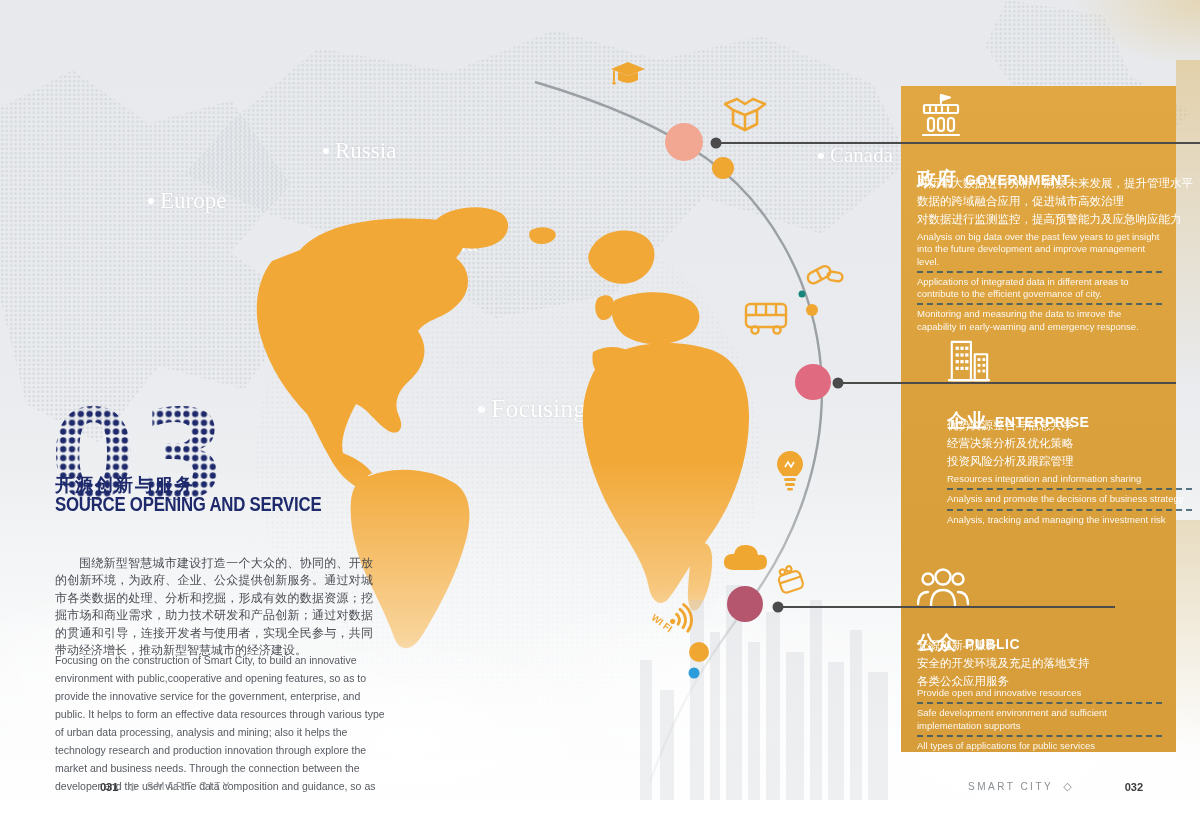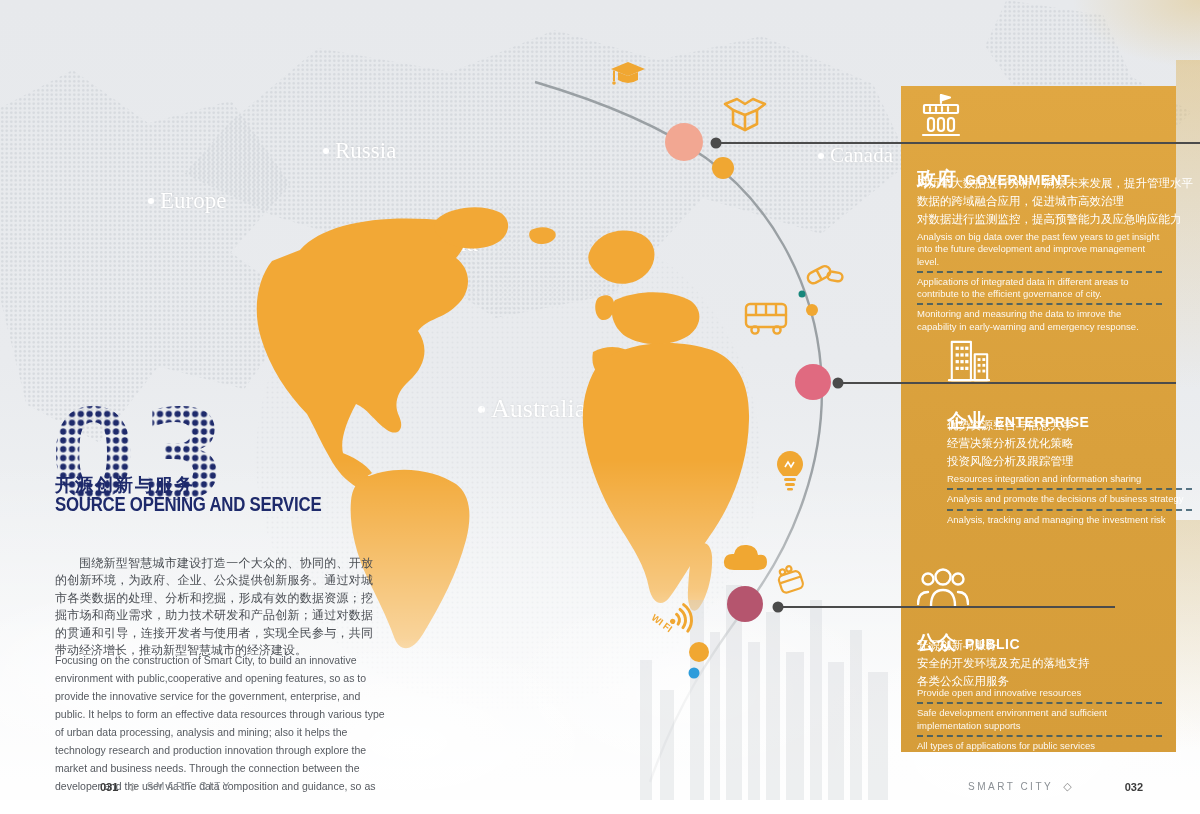--- a/index.html
+++ b/index.html
@@ -95,21 +95,21 @@
   <div class="map-label ml-china">
       <span class="lbl-dot"></span>
       <span>China</span>
     </div>
   <div class="map-label ml-canada">
       <span class="lbl-dot"></span>
       <span>Canada</span>
     </div>
   <div class="map-label ml-australia">
       <span class="lbl-dot"></span>
-      <span>Australia</span>
+      <span>Focusing</span>
     </div>
 
   <svg class="layer" width="1200" height="814">
     <defs>
       <pattern id="globedots" width="5" height="5" patternUnits="userSpaceOnUse">
         <circle cx="2.5" cy="2.5" r="1" fill="#cfd3d8"></circle>
       </pattern>
     </defs>
     <circle cx="508" cy="458" r="252" fill="url(#globedots)" opacity="0.35"></circle>
     <g fill="#F2A836">

